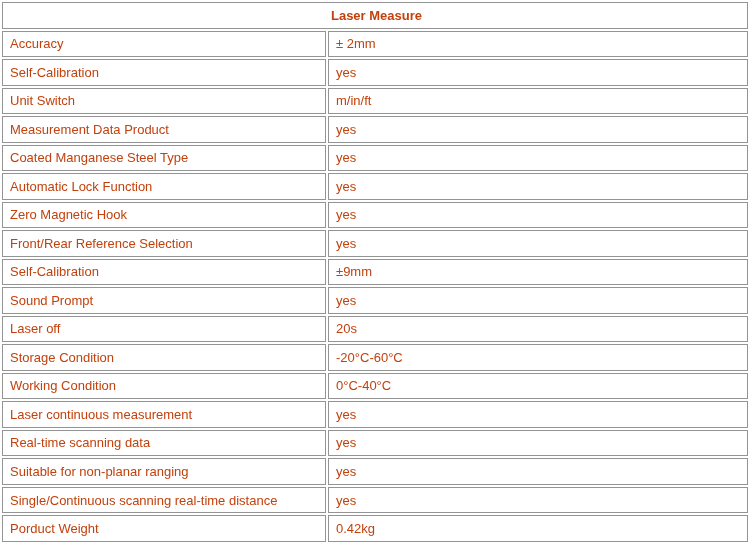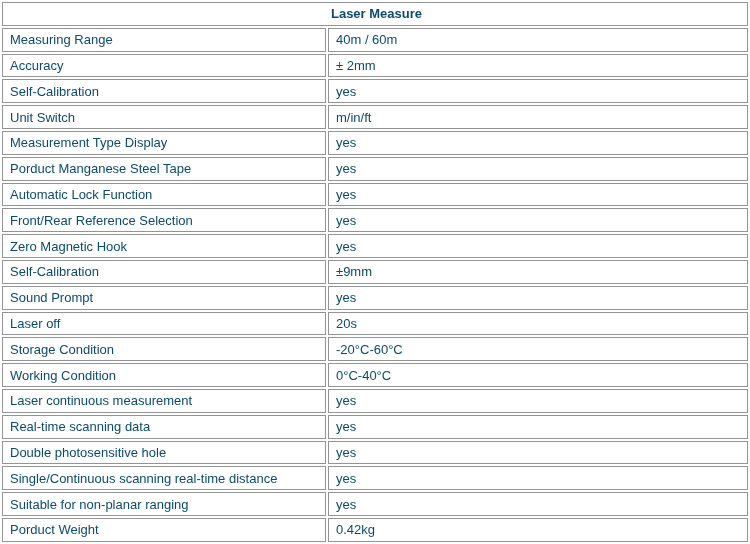--- a/index.html
+++ b/index.html
@@ -16,21 +16,21 @@
   table.spec-table {
     width: 750px;
     height: 544px;
     table-layout: fixed;
     border-collapse: separate;
     border-spacing: 2px;
   }
   table.spec-table td {
     border: 1px solid #949494;
     background: #ffffff;
-    color: #0c4a6e;
+    color: #c2410c;
     font-size: 13px;
     line-height: 15px;
     padding: 0 4px 0 7px;
     overflow: hidden;
     white-space: nowrap;
     vertical-align: middle;
   }
   td.title-cell {
     text-align: center;
     font-weight: bold;
@@ -46,54 +46,50 @@
 
 <table class="spec-table">
   <colgroup>
     <col class="c-label">
     <col class="c-value">
   </colgroup>
   <tbody>
     <tr>
       <td class="title-cell" colspan="2">Laser Measure</td>
     </tr>
-  <tr>
-    <td>Measuring Range</td>
-    <td>40m / 60m</td>
-  </tr>
       <tr>
     <td>Accuracy</td>
     <td>± 2mm</td>
   </tr>
       <tr>
     <td>Self-Calibration</td>
     <td>yes</td>
   </tr>
       <tr>
     <td>Unit Switch</td>
     <td>m/in/ft</td>
   </tr>
       <tr>
-    <td>Measurement Type Display</td>
+    <td>Measurement Data Product</td>
     <td>yes</td>
   </tr>
       <tr>
-    <td>Porduct Manganese Steel Tape</td>
+    <td>Coated Manganese Steel Type</td>
     <td>yes</td>
   </tr>
       <tr>
     <td>Automatic Lock Function</td>
     <td>yes</td>
   </tr>
       <tr>
-    <td>Front/Rear Reference Selection</td>
+    <td>Zero Magnetic Hook</td>
     <td>yes</td>
   </tr>
       <tr>
-    <td>Zero Magnetic Hook</td>
+    <td>Front/Rear Reference Selection</td>
     <td>yes</td>
   </tr>
       <tr>
     <td>Self-Calibration</td>
     <td>±9mm</td>
   </tr>
       <tr>
     <td>Sound Prompt</td>
     <td>yes</td>
   </tr>
@@ -111,29 +107,25 @@
   </tr>
       <tr>
     <td>Laser continuous measurement</td>
     <td>yes</td>
   </tr>
       <tr>
     <td>Real-time scanning data</td>
     <td>yes</td>
   </tr>
       <tr>
-    <td>Double photosensitive hole</td>
+    <td>Suitable for non-planar ranging</td>
     <td>yes</td>
   </tr>
       <tr>
     <td>Single/Continuous scanning real-time distance</td>
-    <td>yes</td>
-  </tr>
-      <tr>
-    <td>Suitable for non-planar ranging</td>
     <td>yes</td>
   </tr>
       <tr>
     <td>Porduct Weight</td>
     <td>0.42kg</td>
   </tr>
     </tbody>
 </table>
 
 </body></html>

